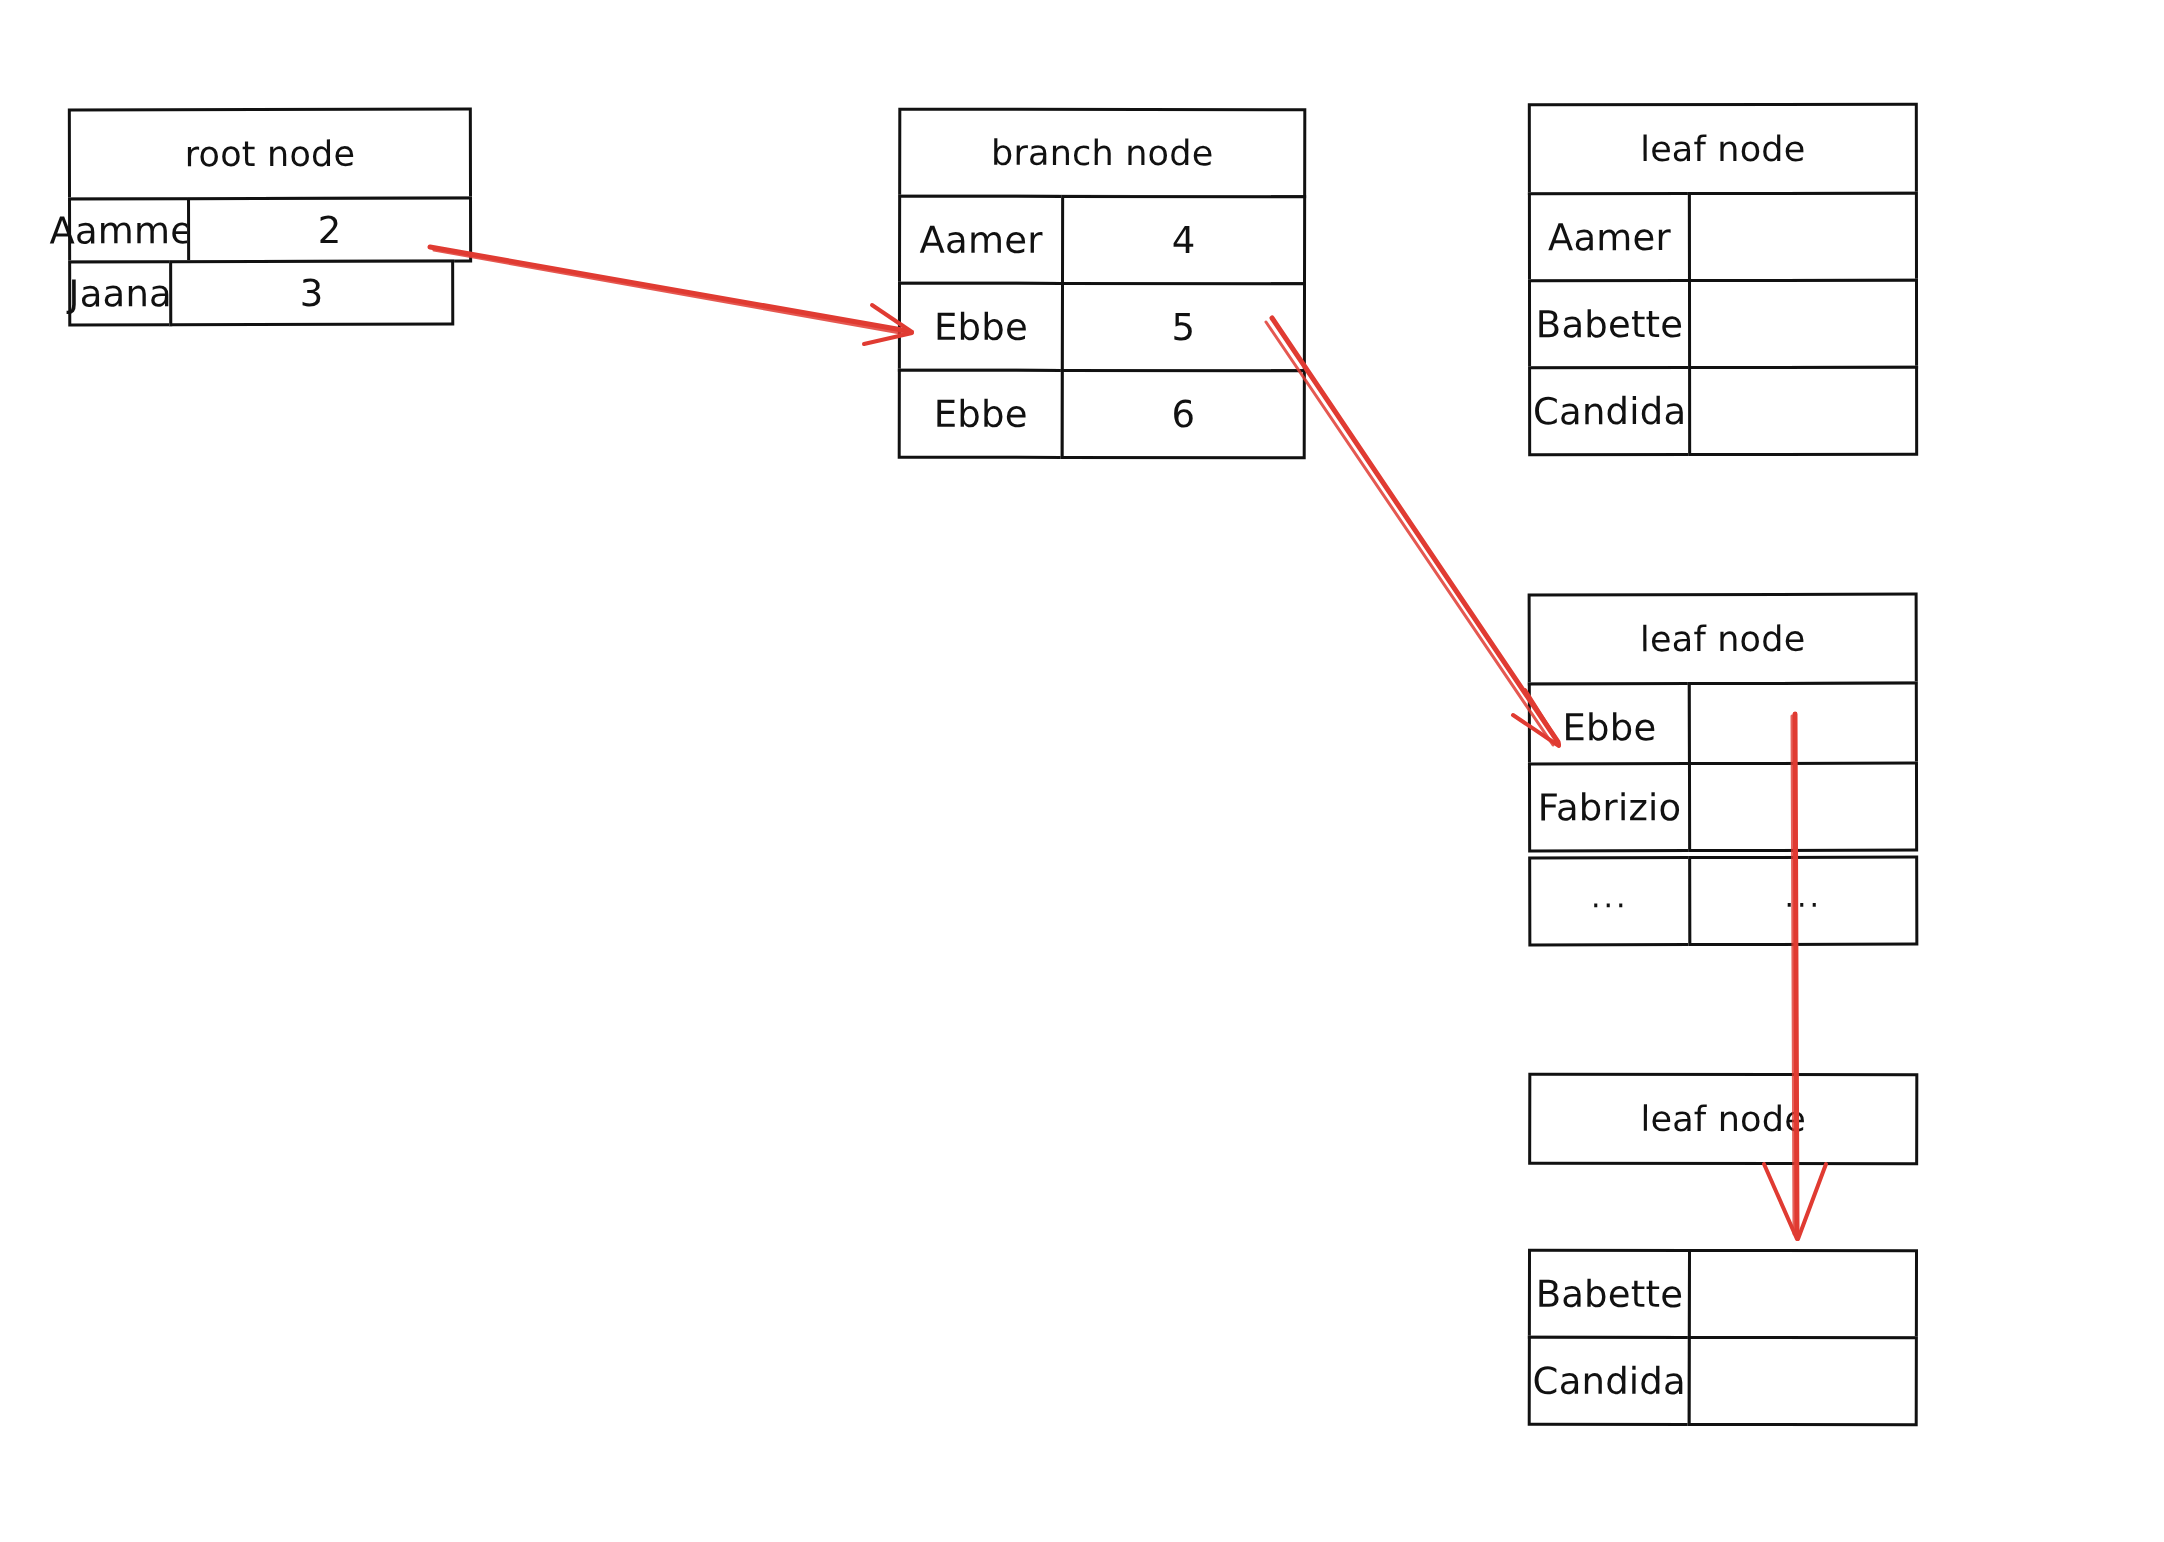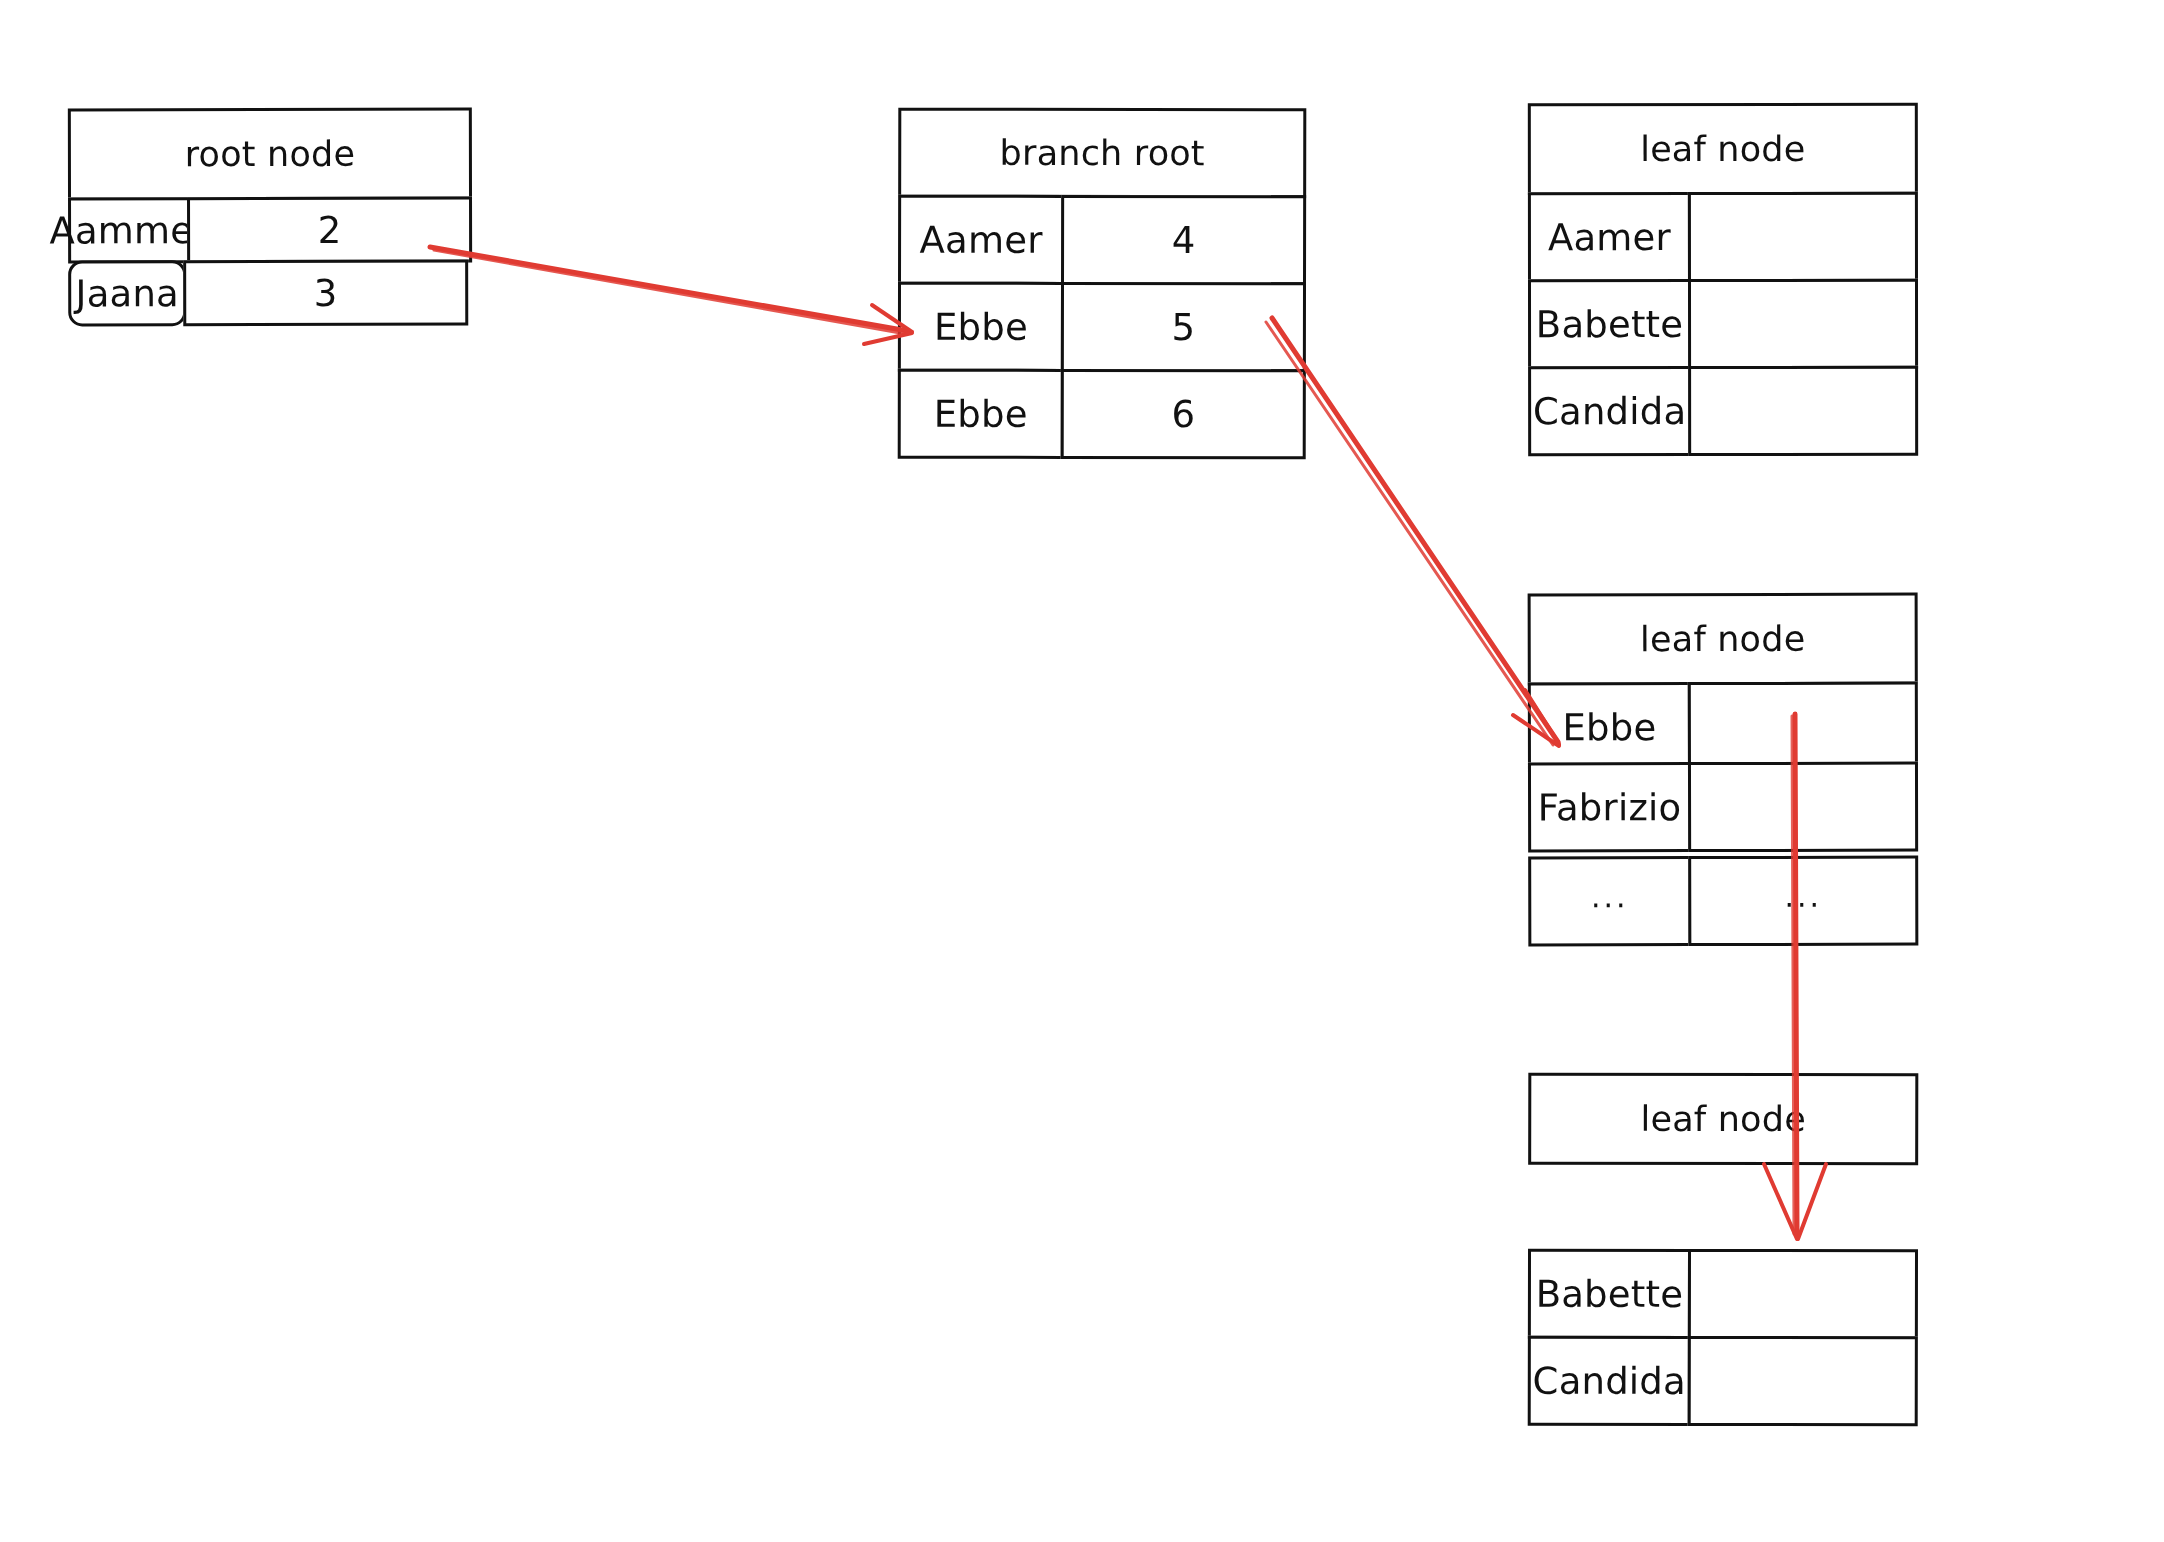--- a/index.html
+++ b/index.html
@@ -87,27 +87,27 @@
 
   <div class="node jitter-a" style="left:68px; top:108px; width:404px; height:168px;">
     <div class="node-header" style="width:404px; height:92px;">root node</div>
 
     <div class="node-row" style="left:0px; top:89px; width:404px; height:66px;">
       <div class="cell key" style="width:122px; height:66px;">Aammer</div>
       <div class="cell val" style="width:285px; height:66px;">2</div>
     </div>
 
     <div class="node-row" style="left:0px; top:152px; width:404px; height:66px;">
-      <div class="cell key" style="width:118px; height:66px;border-radius:14px;">Jaana</div>
+      <div class="cell key" style="width:104px; height:66px;">Jaana</div>
       <div class="cell val" style="width:285px; height:66px;">3</div>
     </div>
   </div>
 
   <div class="node jitter-b" style="left:898px; top:108px; width:408px; height:360px;">
-    <div class="node-header" style="width:408px; height:90px;">branch root</div>
+    <div class="node-header" style="width:408px; height:90px;">branch node</div>
 
     <div class="node-row" style="left:0px; top:87px; width:408px; height:90px;">
       <div class="cell key" style="width:166px; height:90px;">Aamer</div>
       <div class="cell val" style="width:245px; height:90px;">4</div>
     </div>
 
     <div class="node-row" style="left:0px; top:174px; width:408px; height:90px;">
       <div class="cell key" style="width:166px; height:90px;">Ebbe</div>
       <div class="cell val" style="width:245px; height:90px;">5</div>
     </div>

